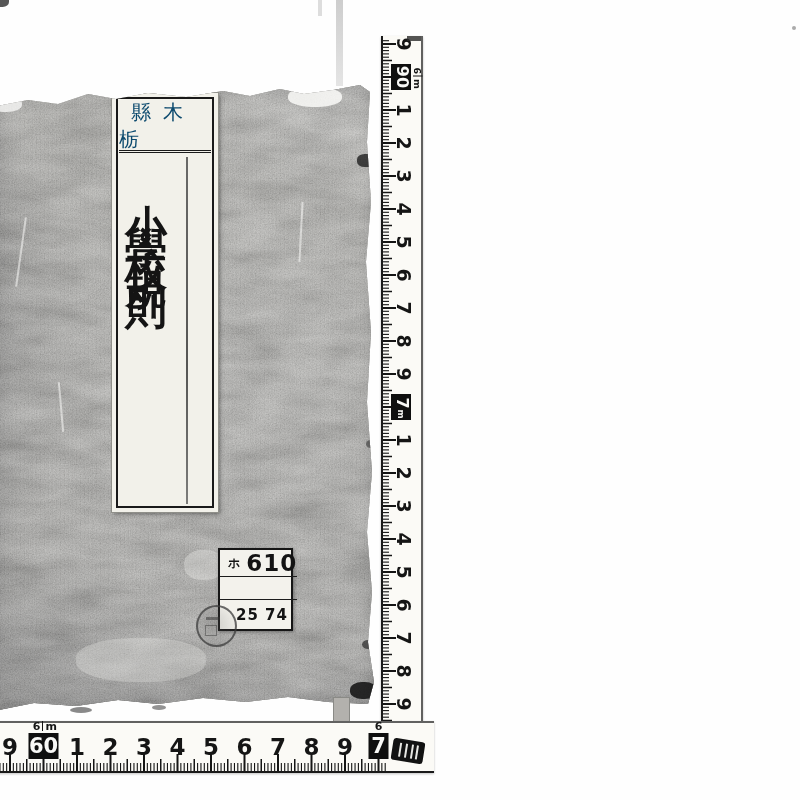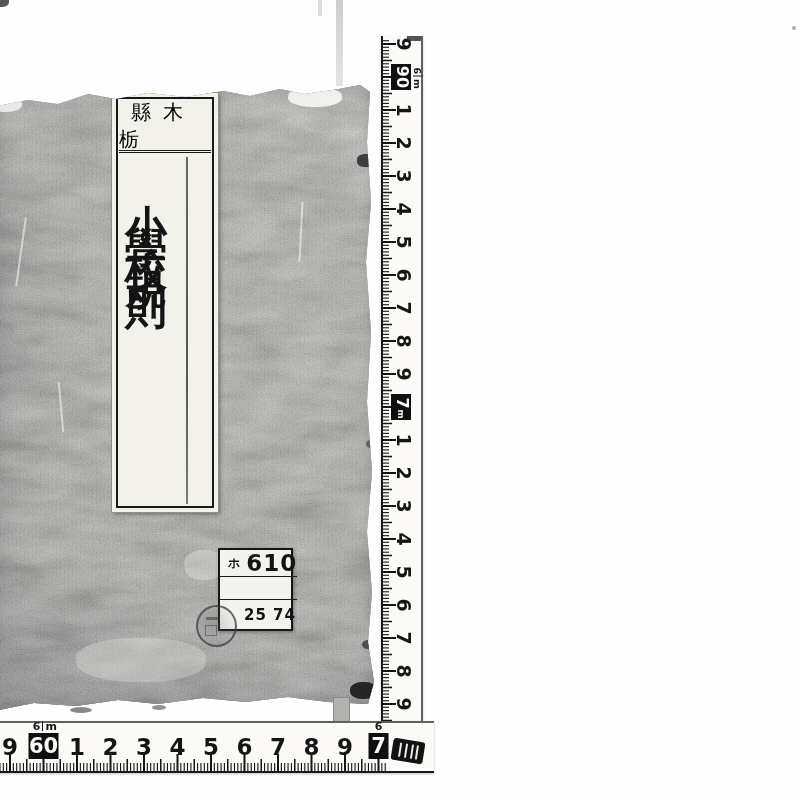--- a/index.html
+++ b/index.html
@@ -32,35 +32,35 @@
   .litespot{position:absolute;border-radius:45%;pointer-events:none;}
   
   #title-label{position:absolute;left:124px;top:11px;width:106px;height:419px;
     background:#f2f1ea;box-shadow:0 0 0 1px #8f8f89, 2px 2px 4px rgba(20,20,20,.45);}
   #title-label .frame{position:absolute;inset:4px;border:2.5px solid #191919;}
   #title-label .crease{position:absolute;top:64px;bottom:8px;left:74px;width:2px;
     background:linear-gradient(#3c3c3c,#222 60%,#555);opacity:.75;}
   #label-header{position:absolute;left:7px;right:7px;top:9px;height:48px;
     border-bottom:3px double #1b1b1b;display:flex;align-items:center;justify-content:center;
     font-family:"DejaVu Serif","Liberation Serif",serif;font-size:20px;letter-spacing:12px;
-    color:#000000;text-indent:12px;}
+    color:#0c4a6e;text-indent:12px;}
   #label-title{position:absolute;left:13px;top:78px;writing-mode:vertical-rl;
     font-family:"DejaVu Serif","Liberation Serif",serif;font-size:42px;font-weight:600;
     letter-spacing:21px;color:#141414;line-height:1;}
   
   #catalog-label{position:absolute;left:230px;top:466px;width:71px;height:79px;
     background:#f3f2ec;border:2px solid #161616;box-shadow:1px 1px 3px rgba(20,20,20,.4);
     display:grid;grid-template-rows:27px 23px 1fr;}
   #catalog-label .row{border-bottom:1.5px solid #1c1c1c;display:flex;align-items:center;
     color:#131313;}
   #catalog-label .row:last-child{border-bottom:none;}
   .row1{gap:6px;padding-left:8px;}
   .kana{font-size:12px;font-weight:bold;}
   .num{font-size:23px;font-weight:bold;letter-spacing:1px;}
-  .row3{font-size:15px;font-weight:bold;padding-left:24px;letter-spacing:1px;}
+  .row3{font-size:15px;font-weight:bold;padding-left:16px;letter-spacing:1px;}
   #library-stamp{position:absolute;left:208px;top:523px;width:37px;height:38px;
     border:2.5px solid rgba(60,60,60,.75);border-radius:50%;
     background:radial-gradient(circle at 40% 50%, rgba(90,90,90,.25), rgba(120,120,120,.08) 70%);}
   #library-stamp i{position:absolute;left:8px;top:10px;width:14px;height:3px;background:rgba(50,50,50,.5);}
   #library-stamp b{position:absolute;left:7px;top:18px;width:10px;height:9px;border:1.5px solid rgba(50,50,50,.45);}
   
   #v-ruler{position:absolute;left:381px;top:36px;width:42px;height:720px;z-index:4;}
   #v-ruler svg{position:absolute;left:42px;top:0;width:720px;height:42px;
     transform:rotate(90deg);transform-origin:0 0;filter:drop-shadow(1px 0 1px rgba(80,80,80,.35));}
   #h-ruler{position:absolute;left:-6px;top:721px;width:440px;height:52px;z-index:5;}

